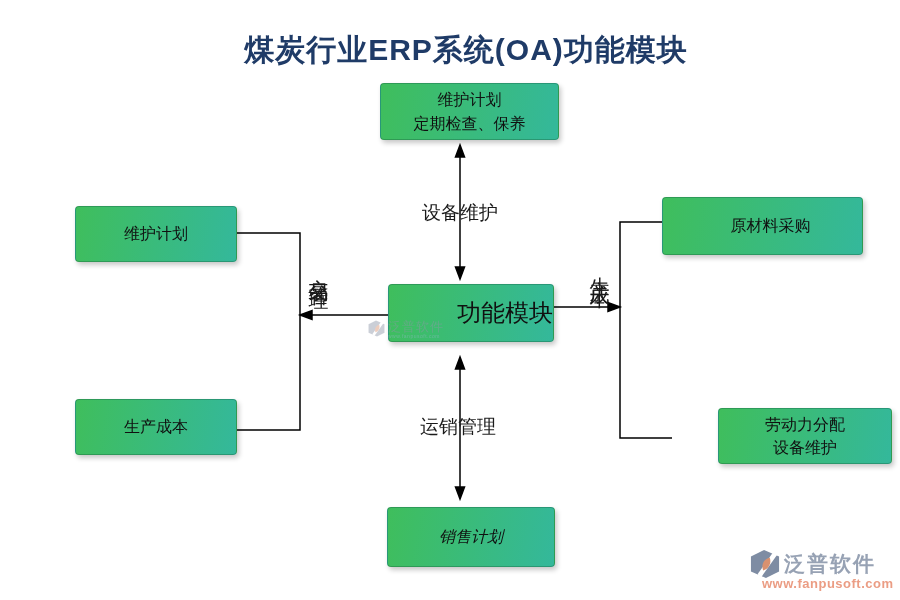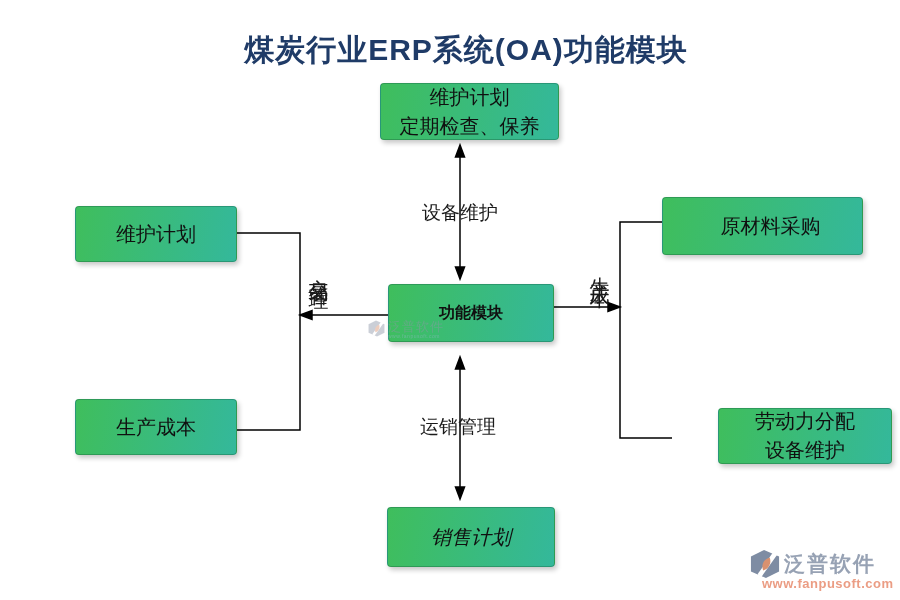--- a/index.html
+++ b/index.html
@@ -12,23 +12,23 @@
     font-size:30px;font-weight:bold;color:#1f3b67;letter-spacing:1px;margin:16px;
   }
   svg.wires{position:absolute;left:0;top:0;z-index:1;}
   .node{
     position:absolute;z-index:2;
     background:linear-gradient(100deg,#3fbe5c 0%,#34b89b 100%);
     border:1px solid rgba(20,90,60,0.35);
     border-radius:4px;
     box-shadow:2px 3px 5px rgba(0,0,0,0.22);
     display:flex;flex-direction:column;align-items:center;justify-content:center;
-    color:#101010;font-size:20px;line-height:1.45;text-align:center;
+    color:#101010;font-size:16px;line-height:1.45;text-align:center;
   }
-  .node.center{font-size:16px;font-weight:700;}
+  .node.center{font-size:24px;font-weight:400;align-items:flex-end;}
   .edge-label{
     position:absolute;z-index:3;color:#1a1a1a;font-size:19px;text-align:center;
     white-space:nowrap;
   }
   .edge-label.vertical{
     writing-mode:vertical-rl;text-orientation:upright;letter-spacing:4px;
     font-size:20px;
   }
   .watermark{
     position:absolute;z-index:4;display:flex;align-items:flex-start;gap:3px;

